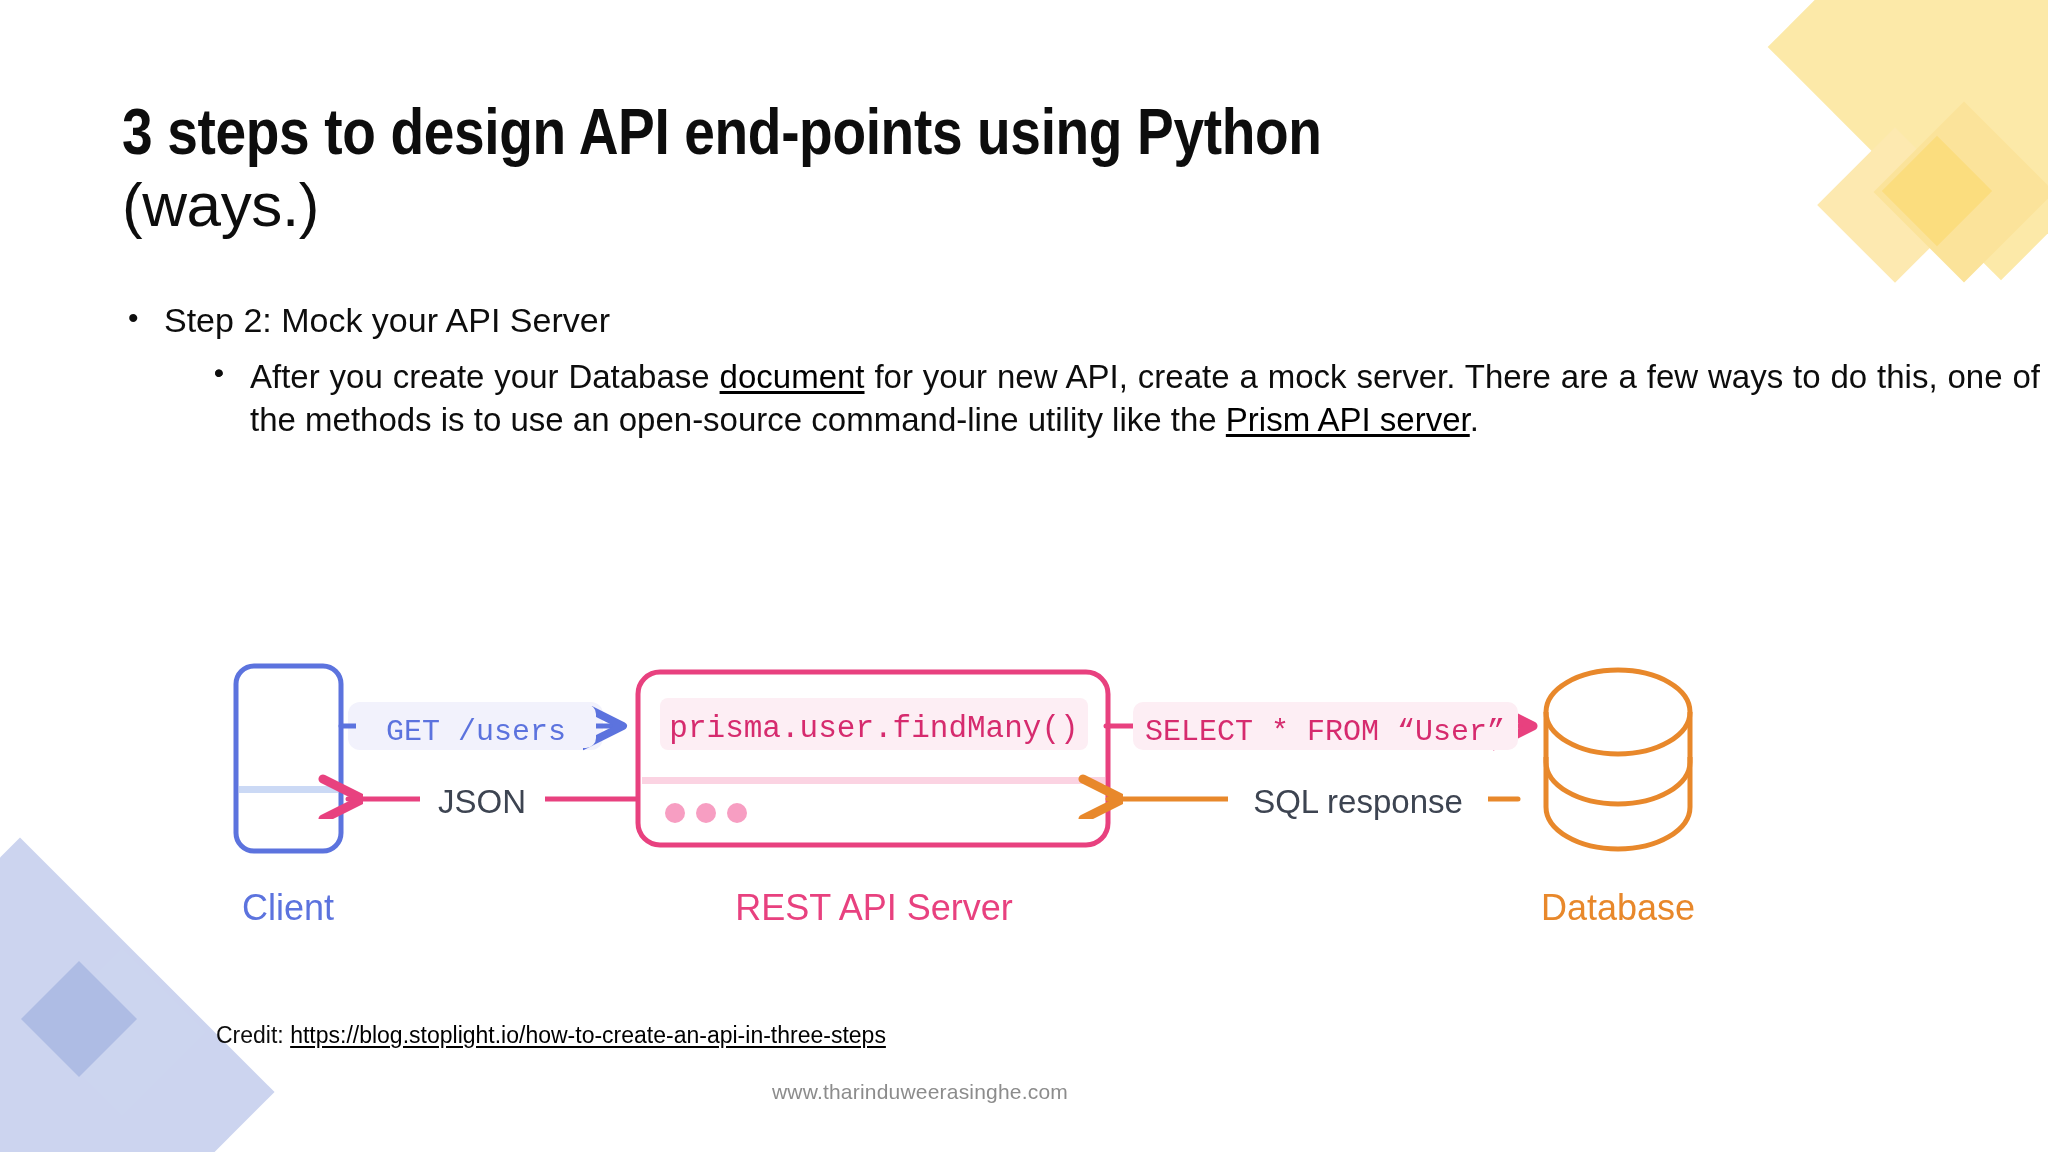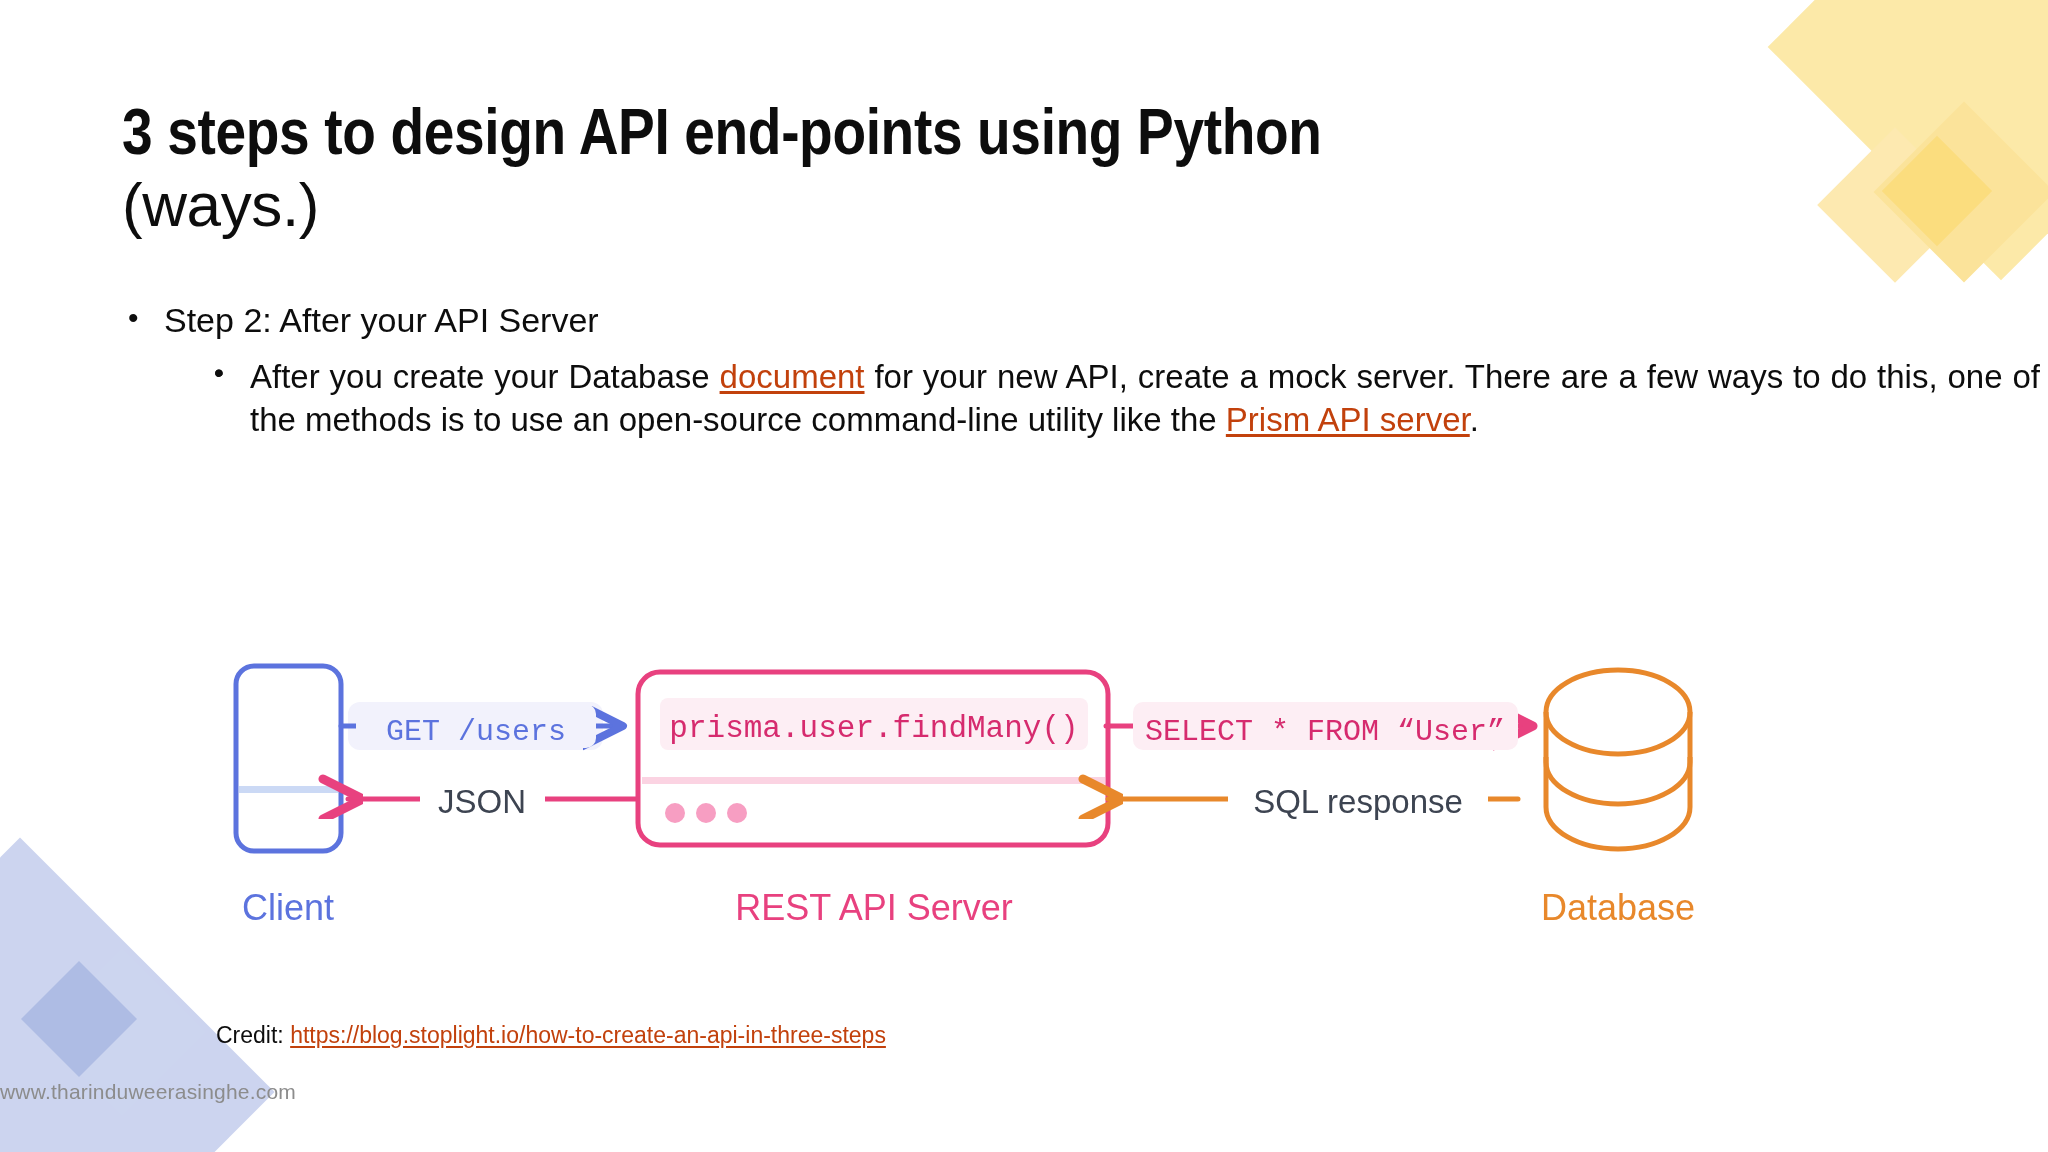--- a/index.html
+++ b/index.html
@@ -131,21 +131,21 @@
     left: 92px;
     top: -1px;
     font-size: 28px;
   }
   .b2.justify {
     text-align: justify;
     text-align-last: left;
     width: 1790px;
   }
   a.link {
-    color: #c2410c;
+    color: #000000;
     text-decoration: underline;
     text-underline-offset: 3px;
   }
 
   
   .diagram {
     position: absolute;
     left: 228px;
     top: 662px;
     width: 1620px;
@@ -158,21 +158,21 @@
     left: 216px;
     top: 1022px;
     font-size: 23px;
     color: #0d0d0d;
   }
   .footer {
     position: absolute;
     left: 0;
     right: 0;
     top: 1080px;
-    text-align: left;
+    text-align: center;
     font-size: 21px;
     color: #8c8c8c;
     letter-spacing: .2px;
   }
 </style>
 </head>
 <body>
 
 <div class="deco-layer">
   <div class="deco-sq deco-y-big"></div>
@@ -189,21 +189,21 @@
 
   <h1 class="title">
     <span class="line1">3 steps to design API end-points using Python</span>
     <span class="line2">(ways.)</span>
   </h1>
 
   <div class="bullets">
 
     <div class="b1">
       <span class="dot">•</span>
-      <span>Step 2: After your API Server</span>
+      <span>Step 2: Mock your API Server</span>
     </div>
 
     <div class="b2">
       <span class="dot">•</span>
     </div>
 
     <div class="b2 justify">
       <span class="dot">•</span>
       <span>After you create your Database </span><a class="link" href="#">document</a><span> for your new API, create a mock server. There are a few ways to do this, one of the methods is to use an open-source command-line utility like the </span><a class="link" href="#">Prism API server</a><span>.</span>
     </div>

